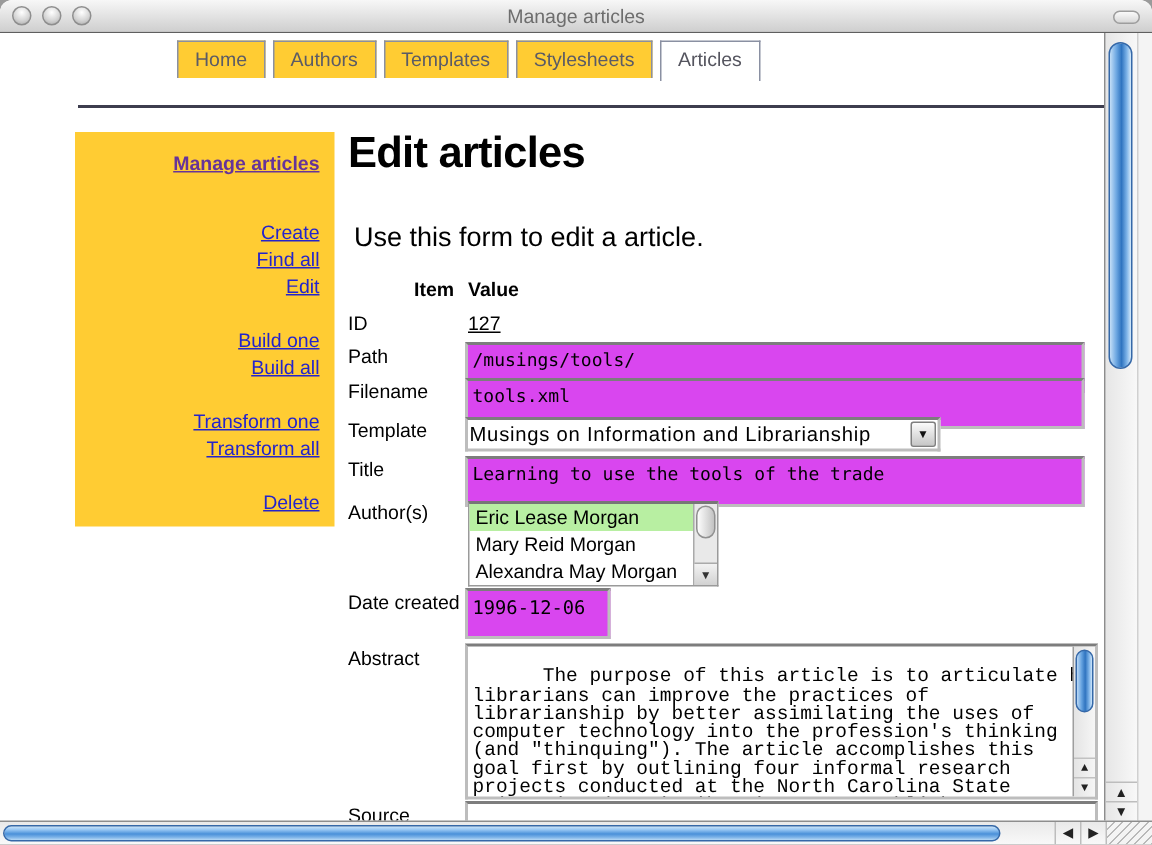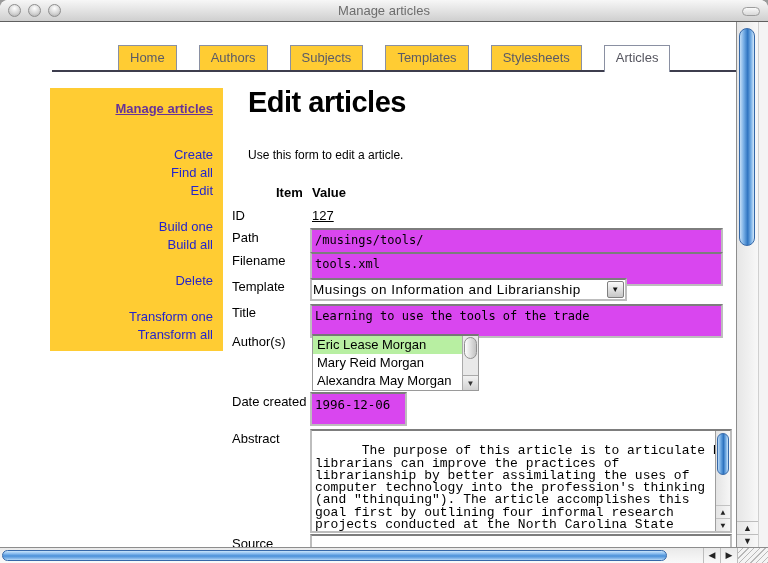--- a/index.html
+++ b/index.html
@@ -12,36 +12,36 @@
   .lights { position:absolute; top:4px; left:8px; display:flex; gap:7px; }
   .light { width:13px; height:13px; border-radius:50%; border:1px solid #8e8e8e;
     background:radial-gradient(circle at 50% 30%, #ffffff, #d6d6d6 55%, #a8a8a8); }
   .win-title { line-height:21px; text-align:center; font-size:13px; color:#6d6d6d; }
   .pill { position:absolute; top:7px; right:8px; width:18px; height:9px; border:1.5px solid #9d9d9d; border-radius:5px; background:linear-gradient(#fafafa,#d8d8d8); }
 
   
   .content { position:absolute; top:22px; left:0; width:736px; height:525px; background:#fff; overflow:hidden; }
 
   
-  .tabbar { position:absolute; top:23px; left:118px; display:flex; gap:22px; align-items:flex-end; z-index:2; }
+  .tabbar { position:absolute; top:5px; left:118px; display:flex; gap:5px; align-items:flex-end; z-index:2; }
   .tab { height:25px; line-height:24px; padding:0 11px; font-size:13px; color:#5b5b66;
     background:#FFCC33; border:1px solid #8a90a2; border-bottom:none; cursor:default; white-space:nowrap; }
   .tab.active { background:#fff; height:27px; margin-bottom:-2px; color:#55555f; z-index:3; }
   .tabrule { position:absolute; top:48px; left:52px; width:685px; height:2px; background:#3d3d4e; z-index:1; }
 
   
   .sidebar { position:absolute; left:50px; top:66px; width:173px; height:263px; background:#FFCC33;
     text-align:right; padding:12px 10px 0 0; font-size:13px; }
   .side-current { display:block; color:#663399; font-weight:bold; text-decoration:underline; margin-bottom:28px; line-height:18px; }
   .side-group { margin-bottom:18px; }
-  .side-link { display:block; color:#2424cc; line-height:18px; }
-
-  
-  .h1 { position:absolute; left:232px; top:64px; font-size:29px; font-weight:bold; color:#000; letter-spacing:-0.5px;margin-left:16px; }
-  .intro { position:absolute; left:248px; top:126px; font-size:12px; color:#000; }
+  .side-link { display:block; color:#2424cc; text-decoration:underline; line-height:18px; }
+
+  
+  .h1 { position:absolute; left:232px; top:64px; font-size:29px; font-weight:bold; color:#000; letter-spacing:-0.5px; }
+  .intro { position:absolute; left:236px; top:126px; font-size:18px; color:#000; }
 
   .lbl { position:absolute; left:232px; font-size:13px; color:#000; width:76px; line-height:15px; }
   .hdr { font-weight:bold;padding-left:44px; }
   .val-hdr { position:absolute; left:312px; font-size:13px; font-weight:bold; }
   .val-txt { position:absolute; left:312px; font-size:13px;text-decoration:underline; }
 
   .tin { position:absolute; left:310px; height:34px; background:#d946ef;
     border:2px solid #bdbdbd; border-top-color:#7d7d7d; font:12px "DejaVu Sans Mono", monospace;
     padding:3px 3px 0 3px; color:#000; white-space:nowrap; overflow:hidden; }
 
@@ -102,44 +102,43 @@
     </div>
     <div class="win-title">Manage articles</div>
     <div class="pill"></div>
   </div>
 
   <div class="content">
 
     <div class="tabbar">
       <div class="tab">Home</div>
       <div class="tab">Authors</div>
-      <div class="tab">Subjects</div>
       <div class="tab">Templates</div>
       <div class="tab">Stylesheets</div>
       <div class="tab active">Articles</div>
     </div>
     <div class="tabrule"></div>
 
     <div class="sidebar">
       <a class="side-current">Manage articles</a>
       <div class="side-group">
         <a class="side-link">Create</a>
         <a class="side-link">Find all</a>
         <a class="side-link">Edit</a>
       </div>
       <div class="side-group">
         <a class="side-link">Build one</a>
         <a class="side-link">Build all</a>
       </div>
       <div class="side-group">
-        <a class="side-link">Delete</a>
-      </div>
-      <div class="side-group">
         <a class="side-link">Transform one</a>
         <a class="side-link">Transform all</a>
+      </div>
+      <div class="side-group">
+        <a class="side-link">Delete</a>
       </div>
     </div>
 
     <div class="h1">Edit articles</div>
     <div class="intro">Use this form to edit a article.</div>
 
     <div class="lbl hdr" style="top:163px">Item</div>
     <div class="val-hdr" style="top:163px">Value</div>
 
     <div class="lbl" style="top:186px">ID</div>

